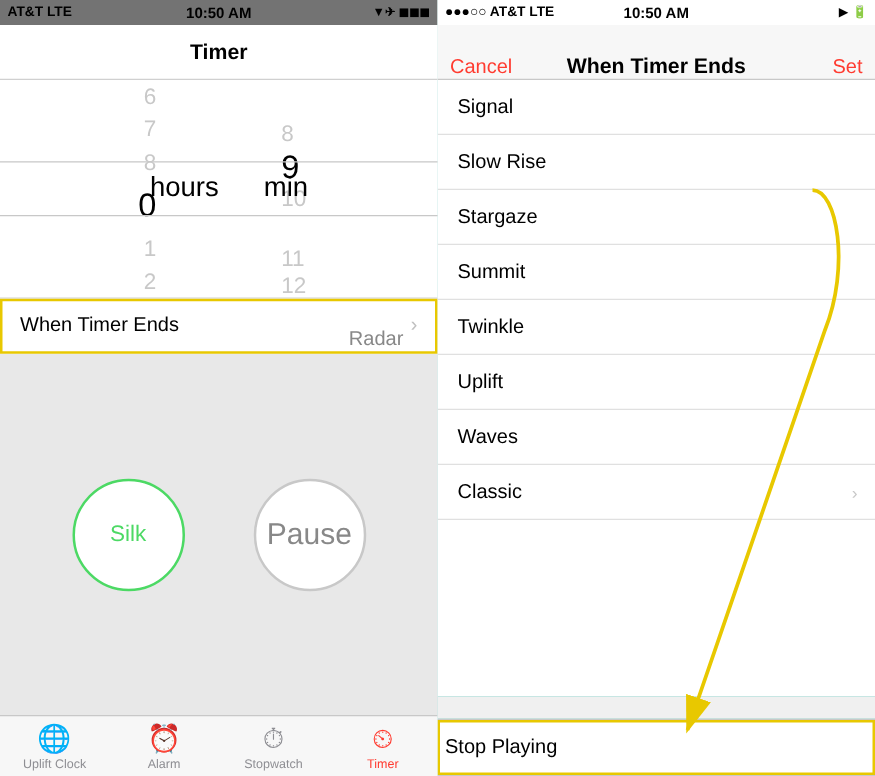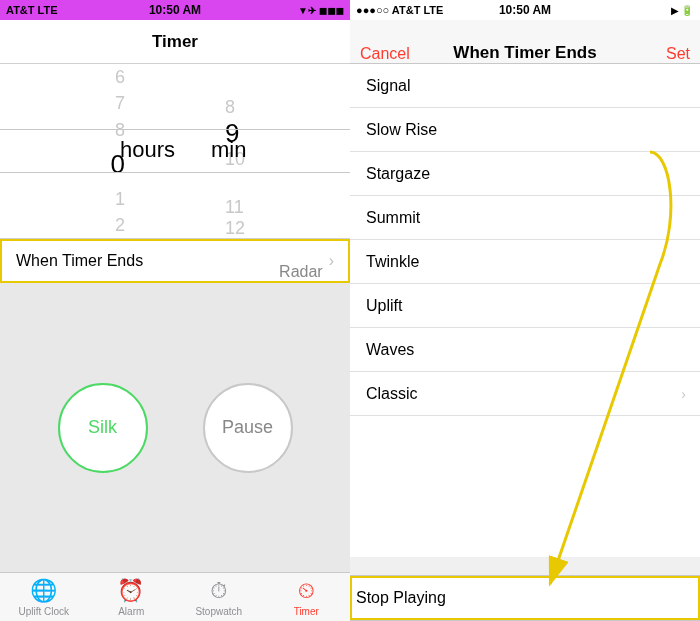--- a/index.html
+++ b/index.html
@@ -17,21 +17,21 @@
       width: 350px;
       height: 621px;
       background: #f0f0f0;
       display: flex;
       flex-direction: column;
       position: relative;
     }
 
     .status-bar {
       height: 20px;
-      background: #d946ef;
+      background: #737373;
       display: flex;
       align-items: center;
       justify-content: center;
       font-size: 11px;
       font-weight: 600;
       color: #000;
       padding: 0 8px;
       position: relative;
     }
     .status-bar .carrier { position: absolute; left: 6px; font-size: 11px; font-weight: 600; }
@@ -150,21 +150,21 @@
 
     .btn-pause {
       width: 90px;
       height: 90px;
       border-radius: 50%;
       border: 2px solid #c8c8c8;
       background: #fff;
       display: flex;
       align-items: center;
       justify-content: center;
-      font-size: 18px;
+      font-size: 24px;
       color: #888;
       cursor: pointer;
     }
 
     
     .tab-bar {
       height: 49px;
       background: #f7f7f7;
       border-top: 0.5px solid #c8c8c8;
       display: flex;

